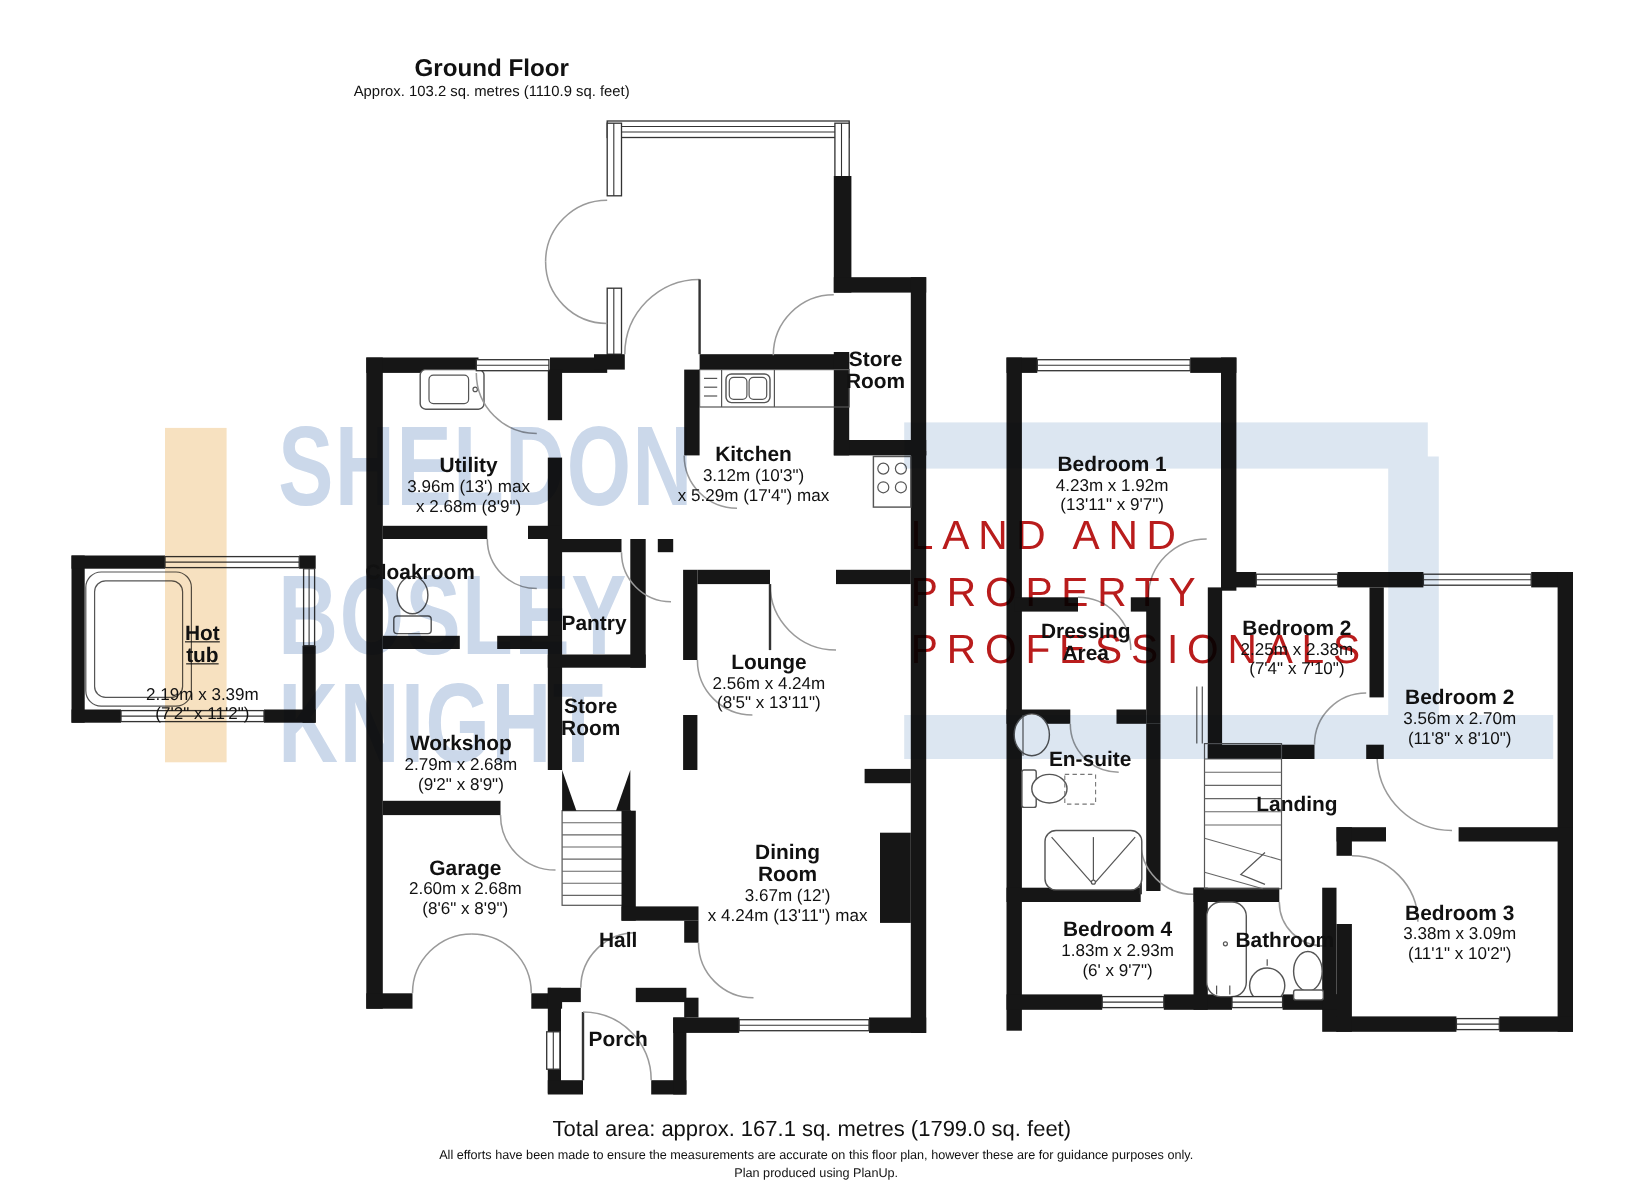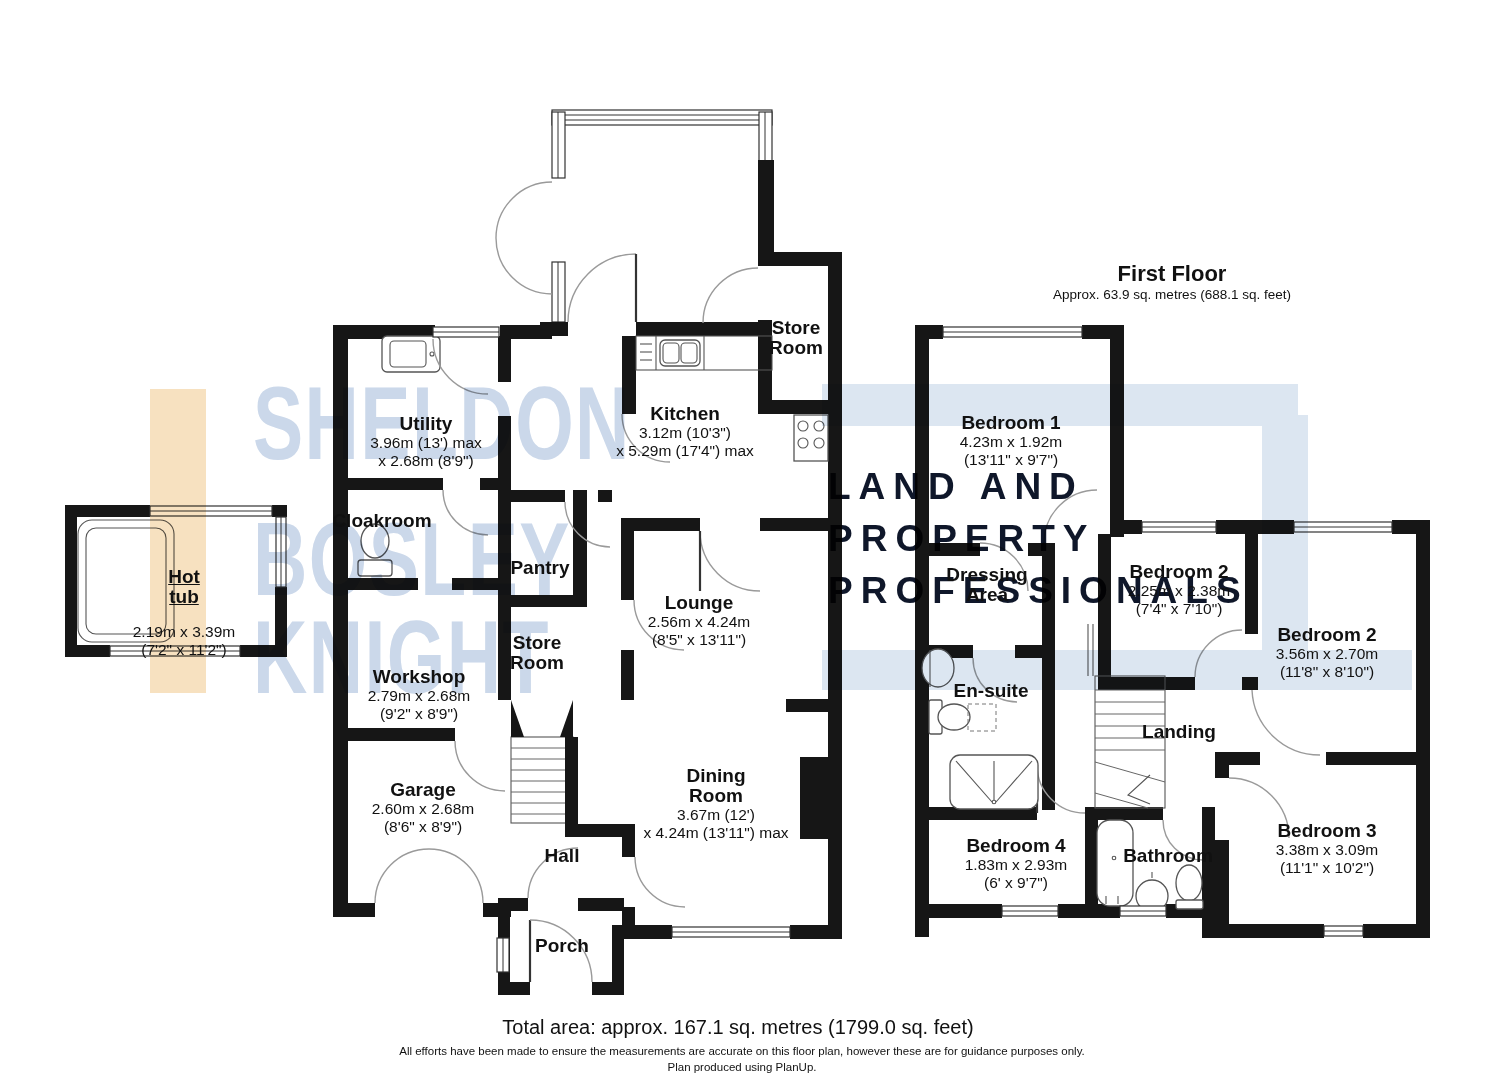--- a/index.html
+++ b/index.html
@@ -12,22 +12,22 @@
   .door{stroke:#9a9a9a;stroke-width:1.4;fill:none;}
   .leaf{stroke:#333;stroke-width:2.2;}
   .fix{stroke:#555;fill:#fff;stroke-width:1.3;}
   .fixl{stroke:#555;stroke-width:1.1;fill:none;}
   .tread{stroke:#666;stroke-width:1;}
   .dash{stroke:#777;stroke-width:1;fill:none;stroke-dasharray:4 3;}
 
   .watermark{position:absolute;inset:0;z-index:2;mix-blend-mode:multiply;pointer-events:none;}
   .brand{position:absolute;left:253px;font-weight:bold;font-size:103px;line-height:1;
          color:#cbd8ea;letter-spacing:2px;transform:scaleX(0.73);transform-origin:left top;white-space:nowrap;}
-  .tagline{position:absolute;left:828px;font-weight:bold;font-size:37px;line-height:1;
-         color:#0f172a;letter-spacing:8px;white-space:nowrap;}
+  .tagline{position:absolute;left:828px;font-weight:normal;font-size:37px;line-height:1;
+         color:#b91c1c;letter-spacing:8px;white-space:nowrap;}
   .band{position:absolute;background:#dce6f1;}
   .stripe{position:absolute;background:#f7e1c0;}
 
   .room-label{position:absolute;transform:translateX(-50%);text-align:center;z-index:3;}
   .rn{font-weight:bold;font-size:19px;line-height:20px;white-space:nowrap;}
   .rn.wrap{white-space:normal;}
   .rd{font-size:15.5px;line-height:17.5px;white-space:nowrap;}
 
   .floor-header{position:absolute;transform:translateX(-50%);text-align:center;z-index:3;}
   .floor-title{font-weight:bold;font-size:22px;line-height:24px;}
@@ -329,23 +329,23 @@
     <div class="band" style="left:822px;top:650px;width:590px;height:40px;"></div>
     <div class="band" style="left:1262px;top:415px;width:46px;height:240px;"></div>
     <div class="brand" style="top:372px;">SHELDON</div>
     <div class="brand" style="top:508px;">BOSLEY</div>
     <div class="brand" style="top:606px;">KNIGHT</div>
     <div class="tagline" style="top:468px;">LAND AND</div>
     <div class="tagline" style="top:520px;">PROPERTY</div>
     <div class="tagline" style="top:572px;">PROFESSIONALS</div>
   </div>
 
-  <div class="floor-header" style="left:1172px;top:262px;">
-    <div class="floor-title">First Floor</div>
-    <div class="floor-area">Approx. 63.9 sq. metres (688.1 sq. feet)</div>
+  <div class="floor-header" style="left:447px;top:50px;">
+    <div class="floor-title">Ground Floor</div>
+    <div class="floor-area">Approx. 103.2 sq. metres (1110.9 sq. feet)</div>
   </div>
 
   <div class="room-label" style="left:796px;top:318px;width:70px;">
     <div class="rn wrap">Store Room</div>
   </div>
   <div class="room-label" style="left:426px;top:414px;">
     <div class="rn">Utility</div>
     <div class="rd">3.96m (13') max</div>
     <div class="rd">x 2.68m (8'9")</div>
   </div>

